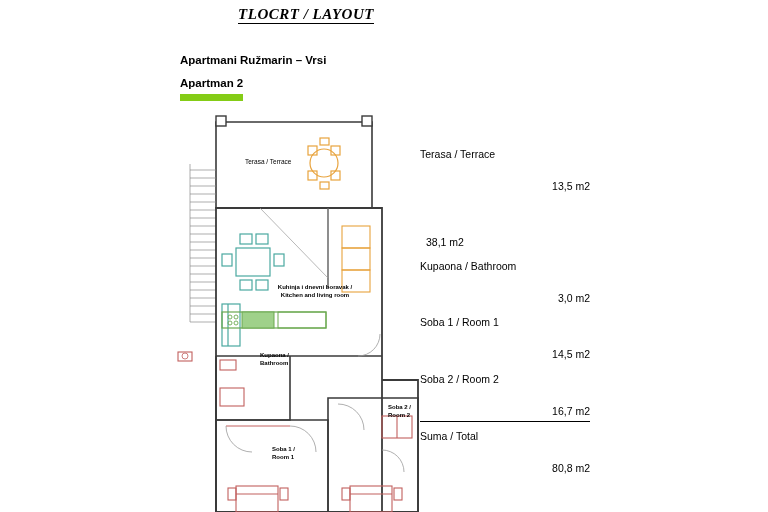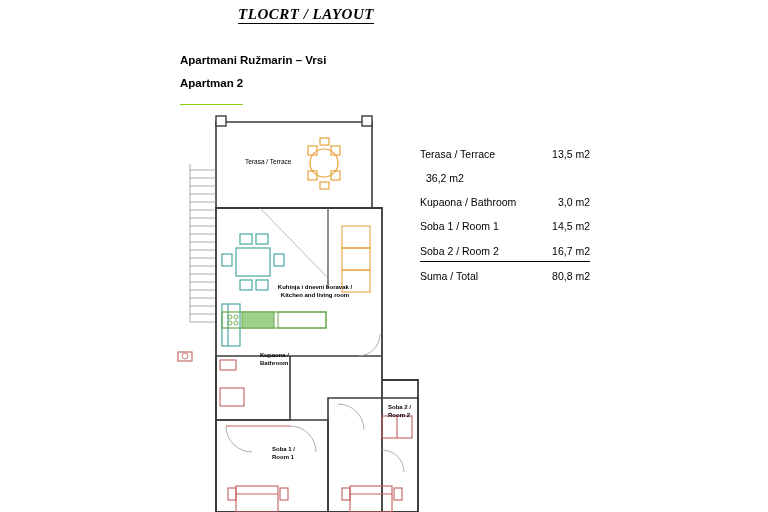--- a/index.html
+++ b/index.html
@@ -45,22 +45,22 @@
     font-weight: bold;
   }
   .apt-label {
     position: absolute;
     left: 180px;
     top: 77px;
     font-size: 11.5px;
     font-weight: bold;
   }
   .apt-label span {
-    border-bottom: 1px solid #84cc16;
-    padding-bottom: 15px;
+    border-bottom: 7px solid #84cc16;
+    padding-bottom: 5px;
   }
 
   
   .legend {
     position: absolute;
     left: 420px;
     top: 148px;
     width: 170px;
     font-size: 10.5px;
   }
@@ -71,20 +71,21 @@
     align-items: flex-start;
     margin-bottom: 11px;
     line-height: 1.25;
   }
   .legend-row .lbl {
     white-space: pre-line;
   }
   .legend-row .val {
     white-space: nowrap;
     padding-left: 6px;
+    margin-top: 32px;
   }
   .legend-row.underline {
     border-bottom: 1px solid #000;
     padding-bottom: 3px;
     margin-bottom: 8px;
   }
 
   
   #plan {
     position: absolute;
@@ -120,21 +121,21 @@
   <div class="apt-label">
     <span>Apartman 2</span>
   </div>
 
   <div class="legend">
     <div class="legend-row">
       <div class="lbl">Terasa / Terrace</div>
       <div class="val">13,5 m2</div>
     </div>
     <div class="legend-row">
-      <div class="val">36,2 m2</div>
+      <div class="val">38,1 m2</div>
     </div>
     <div class="legend-row">
       <div class="lbl">Kupaona / Bathroom</div>
       <div class="val">3,0 m2</div>
     </div>
     <div class="legend-row">
       <div class="lbl">Soba 1 / Room 1</div>
       <div class="val">14,5 m2</div>
     </div>
     <div class="legend-row underline">

